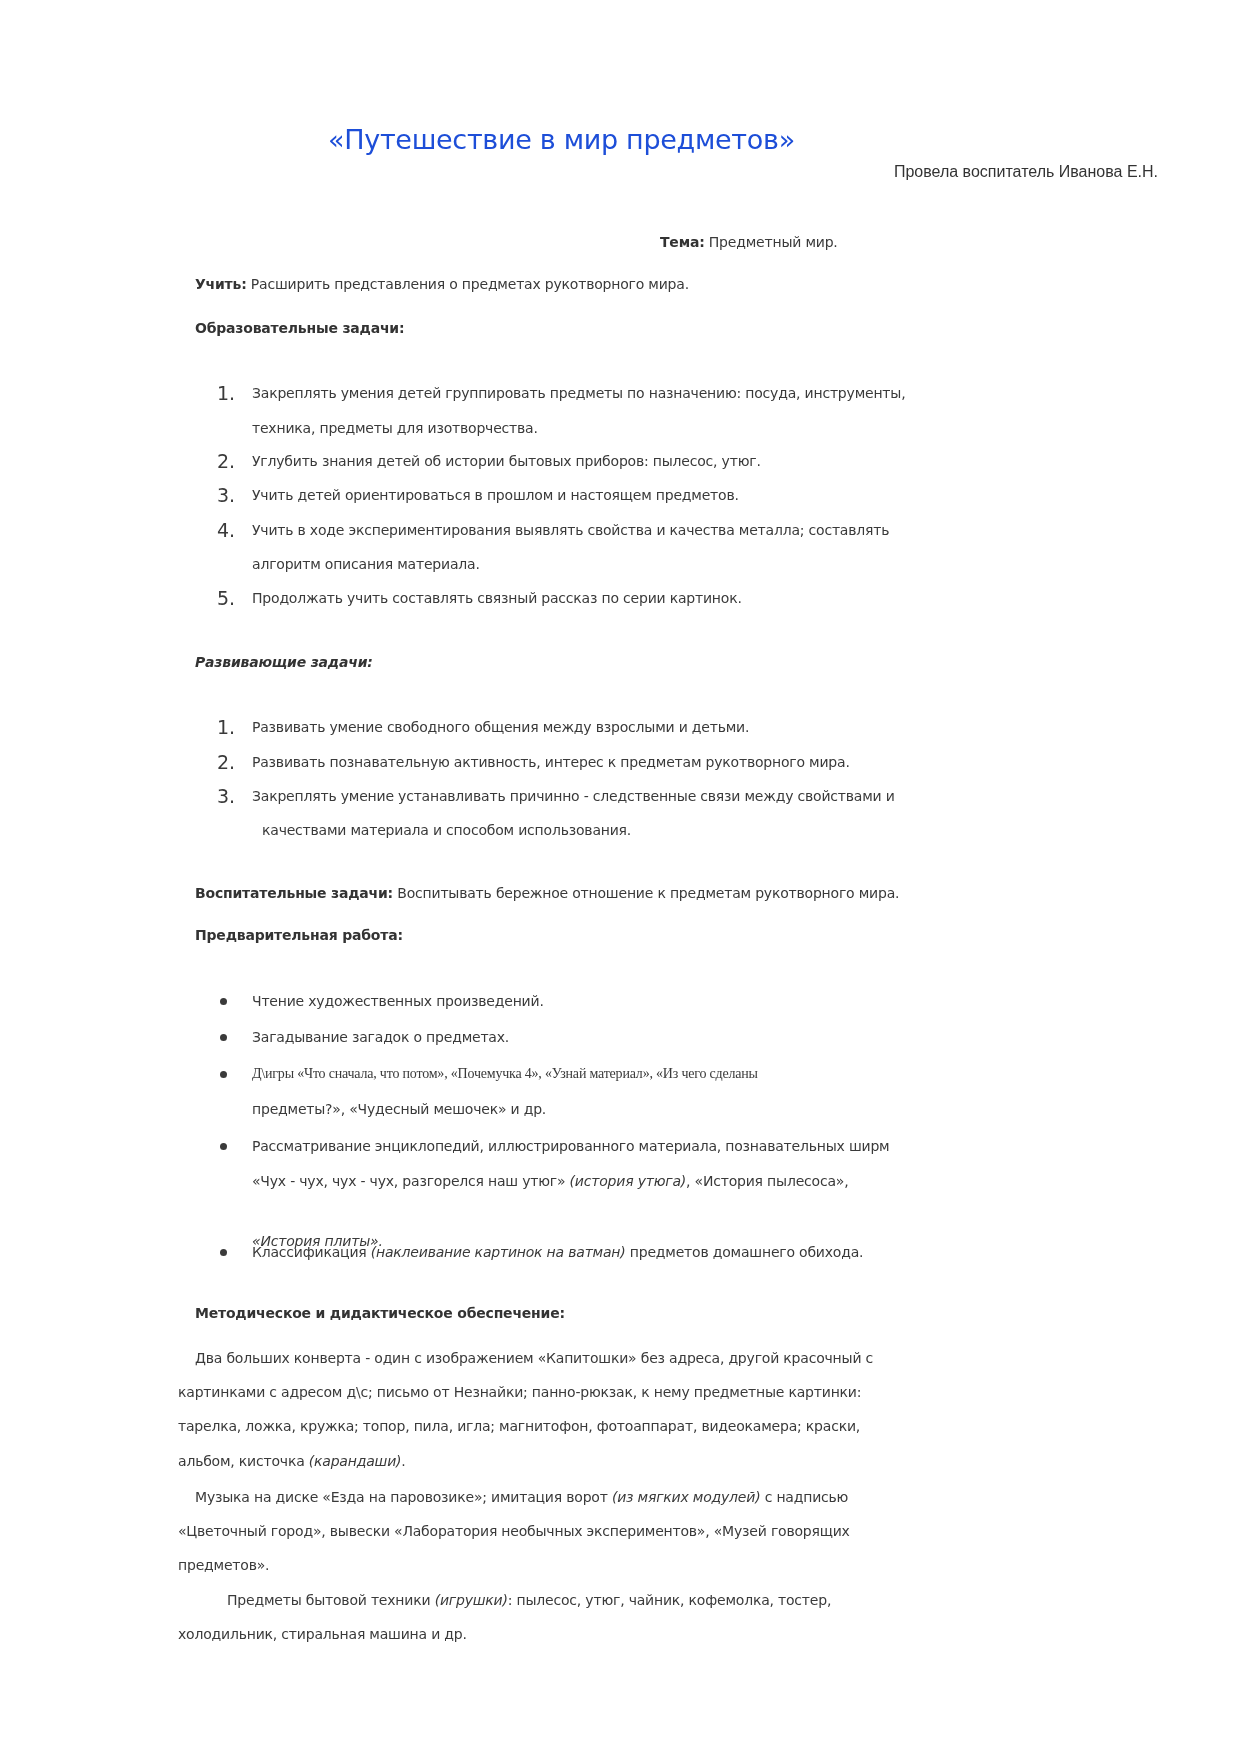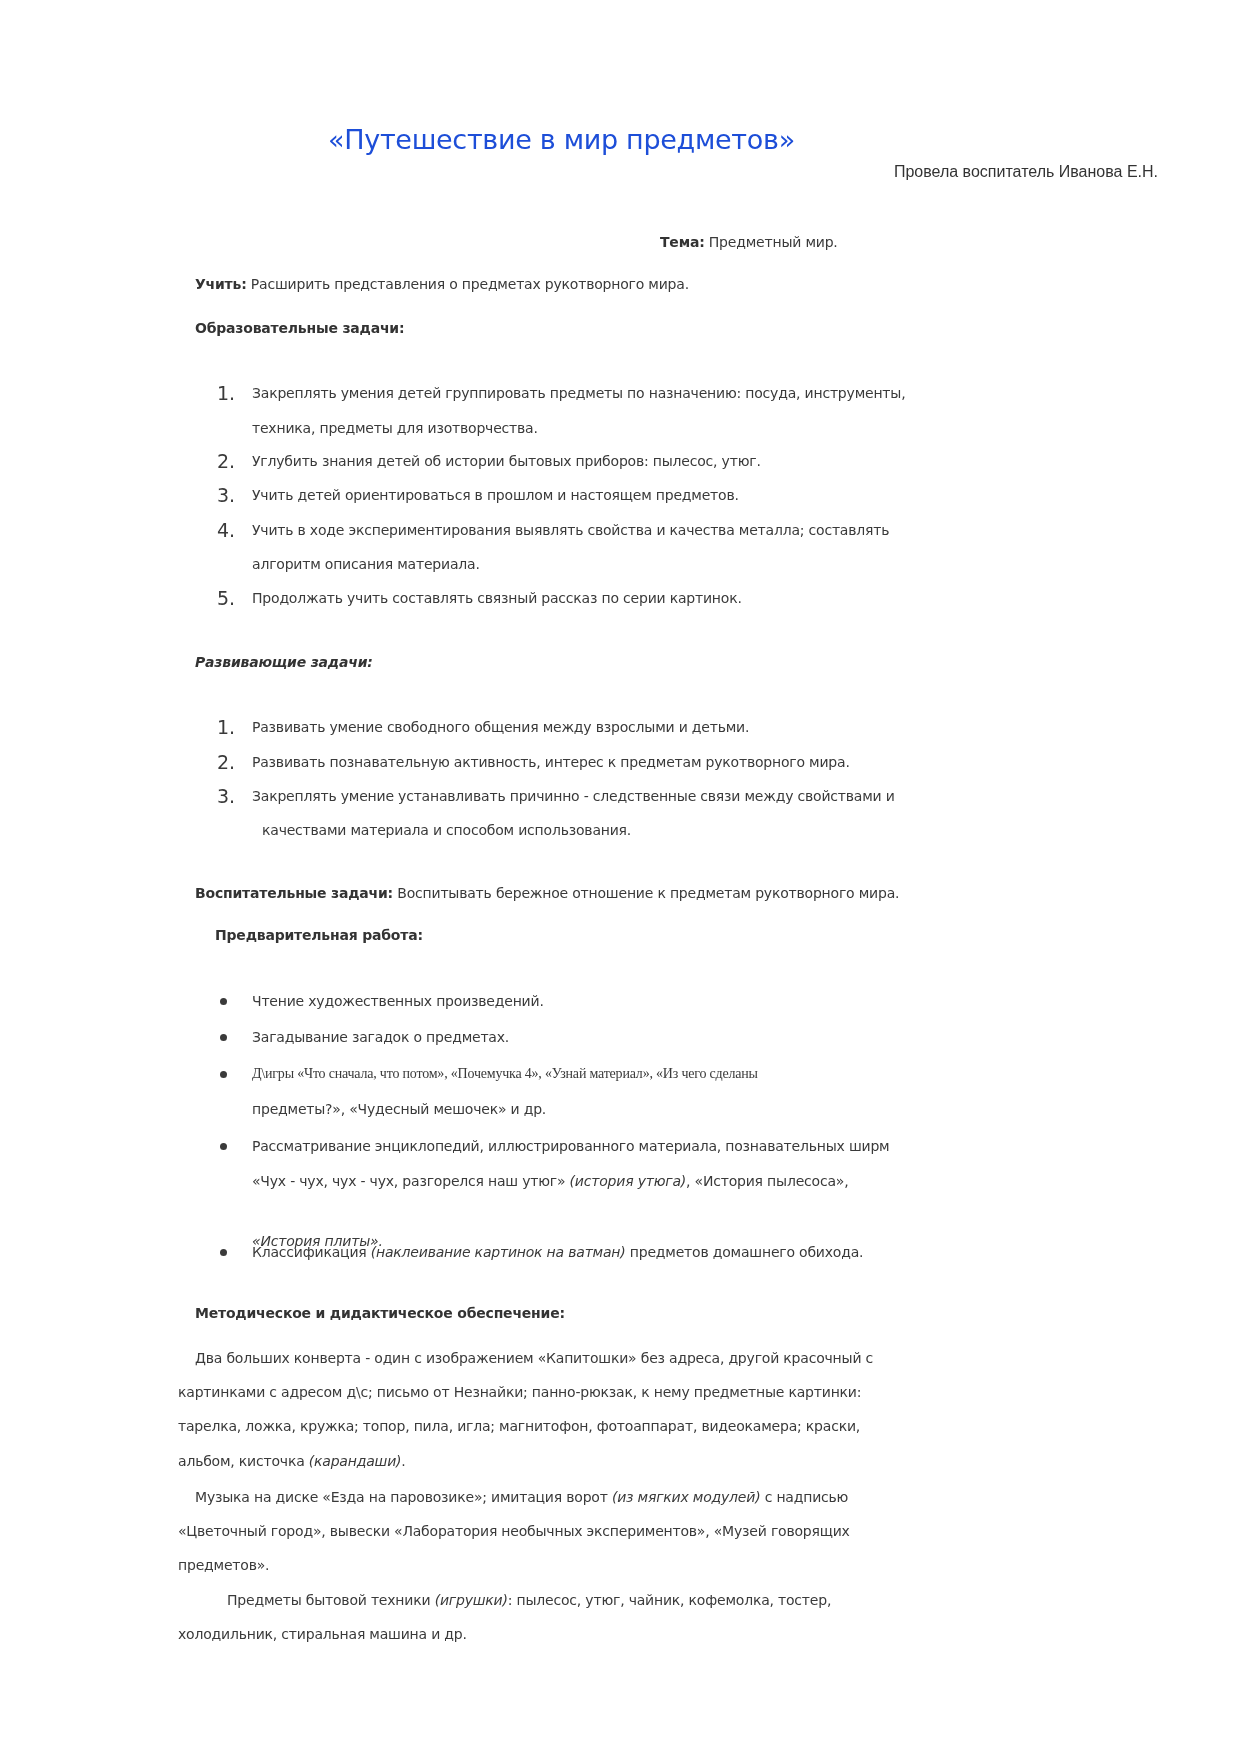--- a/index.html
+++ b/index.html
@@ -63,21 +63,21 @@
 
     <span class="num" style="left:217px; top:784px;">3.</span>
     <div class="ln" style="left:252px; top:784px;">Закреплять умение устанавливать причинно - следственные связи между свойствами и</div>
     <div class="ln" style="left:252px; top:818px;margin-left:10px;">качествами материала и способом использования.</div>
   </div>
 
   <div class="ln" style="left:195px; top:881px;">
     <span class="b">Воспитательные задачи:</span><span> Воспитывать бережное отношение к предметам рукотворного мира.</span>
   </div>
 
-  <div class="ln b" style="left:195px; top:923px;margin-left:20px;">Предварительная работа:</div>
+  <div class="ln b" style="left:195px; top:923px;">Предварительная работа:</div>
 
   <div>
     <span class="bullet" style="left:220px; top:998px;"></span>
     <div class="ln" style="left:252px; top:989px;">Чтение художественных произведений.</div>
 
     <span class="bullet" style="left:220px; top:1034px;"></span>
     <div class="ln" style="left:252px; top:1025px;">Загадывание загадок о предметах.</div>
 
     <span class="bullet" style="left:220px; top:1071px;"></span>
     <div class="ln" style="left:252px; top:1062px;font-family:Liberation Serif, serif;">Д\игры «Что сначала, что потом», «Почемучка 4», «Узнай материал», «Из чего сделаны</div>

